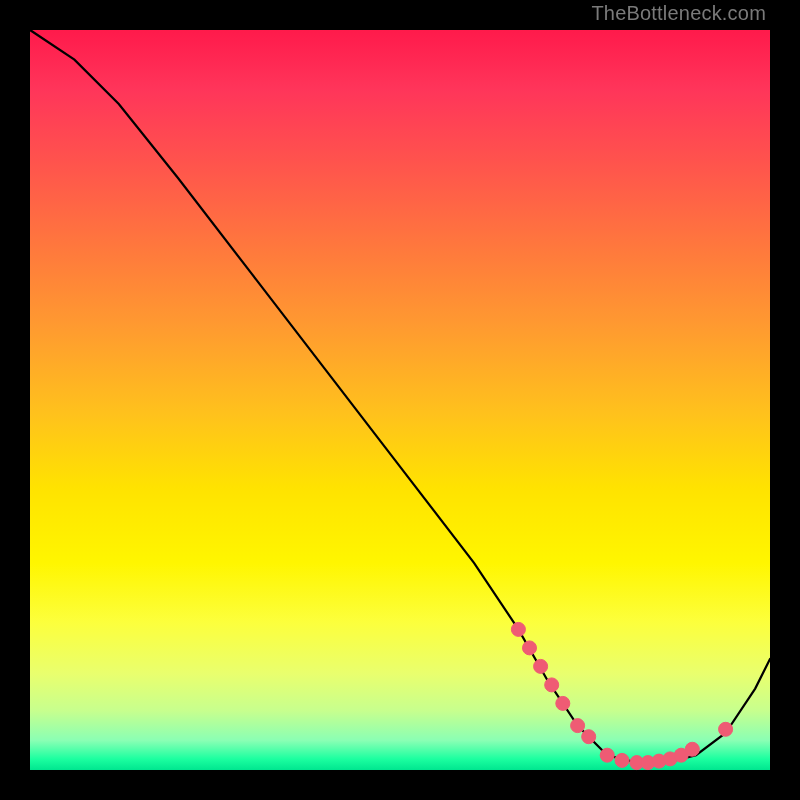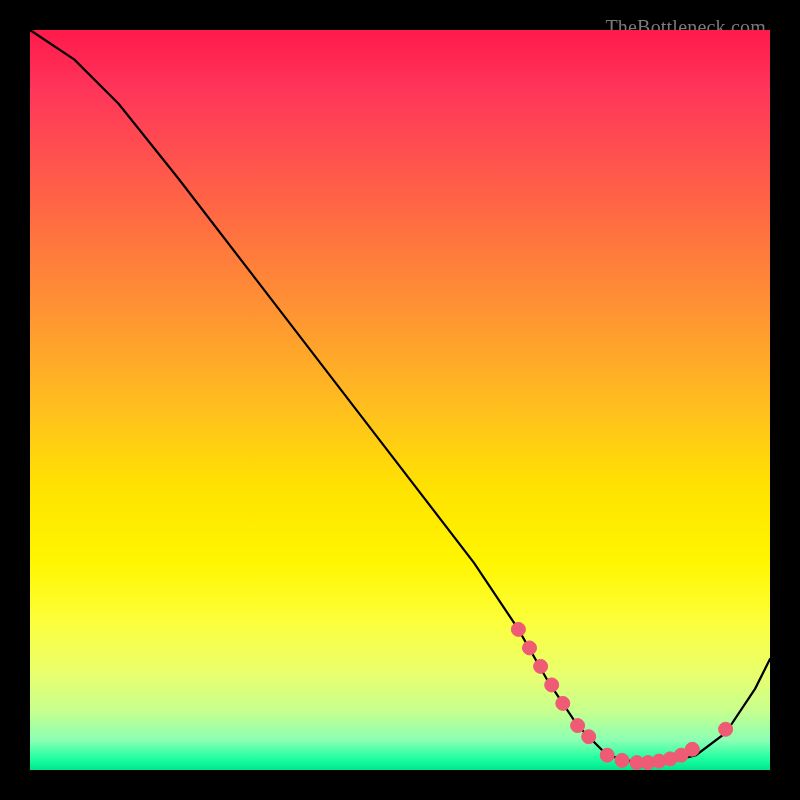--- a/index.html
+++ b/index.html
@@ -29,23 +29,23 @@
       #fcff3c 80%,
       #e9ff6e 87%,
       #c7ff8e 92%,
       #8affb4 96%,
       #1cffa0 98.5%,
       #00e68f 100%
     );
   }
   .watermark {
     position: absolute;
-    top: 16px;
+    top: 2px;
     right: 34px;
-    font-family: Liberation Serif, serif;
+    font-family: Liberation Sans, sans-serif;
     font-size: 20px;
     color: #7a7a7a;
     letter-spacing: 0.2px;
     user-select: none;
   }
   svg.curve {
     position: absolute;
     left: 0;
     top: 0;
     width: 740px;

